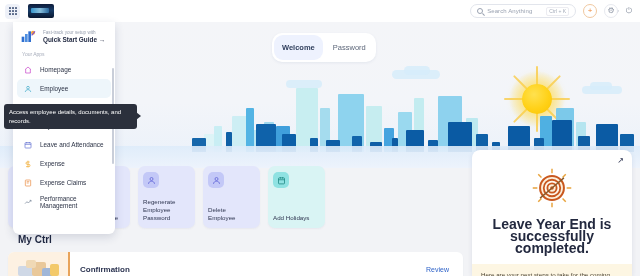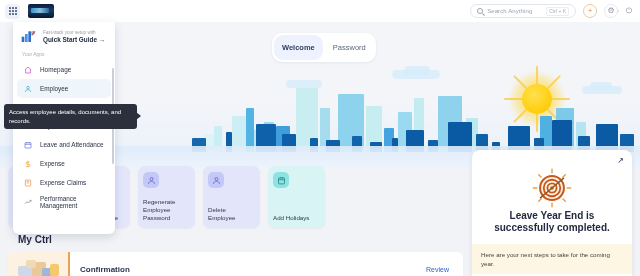--- a/index.html
+++ b/index.html
@@ -163,21 +163,21 @@
 
   
   .rpanel {
     position: absolute; right: 8px; top: 150px; width: 160px; height: 126px;
     background: #ffffff; border-radius: 8px 8px 0 0; overflow: hidden;
     box-shadow: 0 1px 5px rgba(40,60,110,.10); z-index: 16;
   }
   .rp-share { position: absolute; right: 8px; top: 6px; font-size: 8px; color: #2c3350; }
   .rp-target { margin: 16px auto 0; width: 44px; height: 44px; position: relative; }
   .rp-title {
-    text-align: center; font-size: 10px; font-weight: bold;
+    margin-top: 8px; text-align: center; font-size: 14px; font-weight: bold;
     color: #23293f; line-height: 12px;
   }
   .rp-note {
     margin-top: 10px; background: #fdf6e3; padding: 6px 9px;
     font-size: 6.2px; color: #4a4333; line-height: 9px;
   }
 
   
   .drawer {
     position: absolute; left: 13px; top: 22px; width: 102px; height: 212px;

